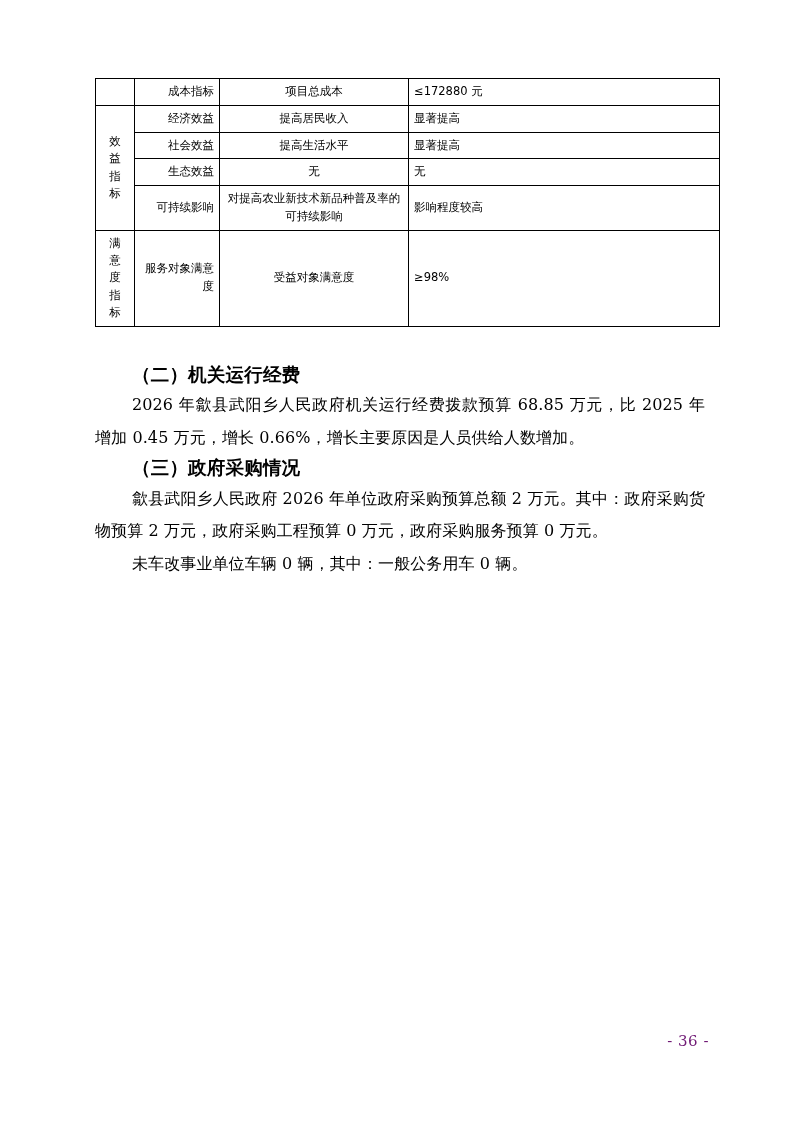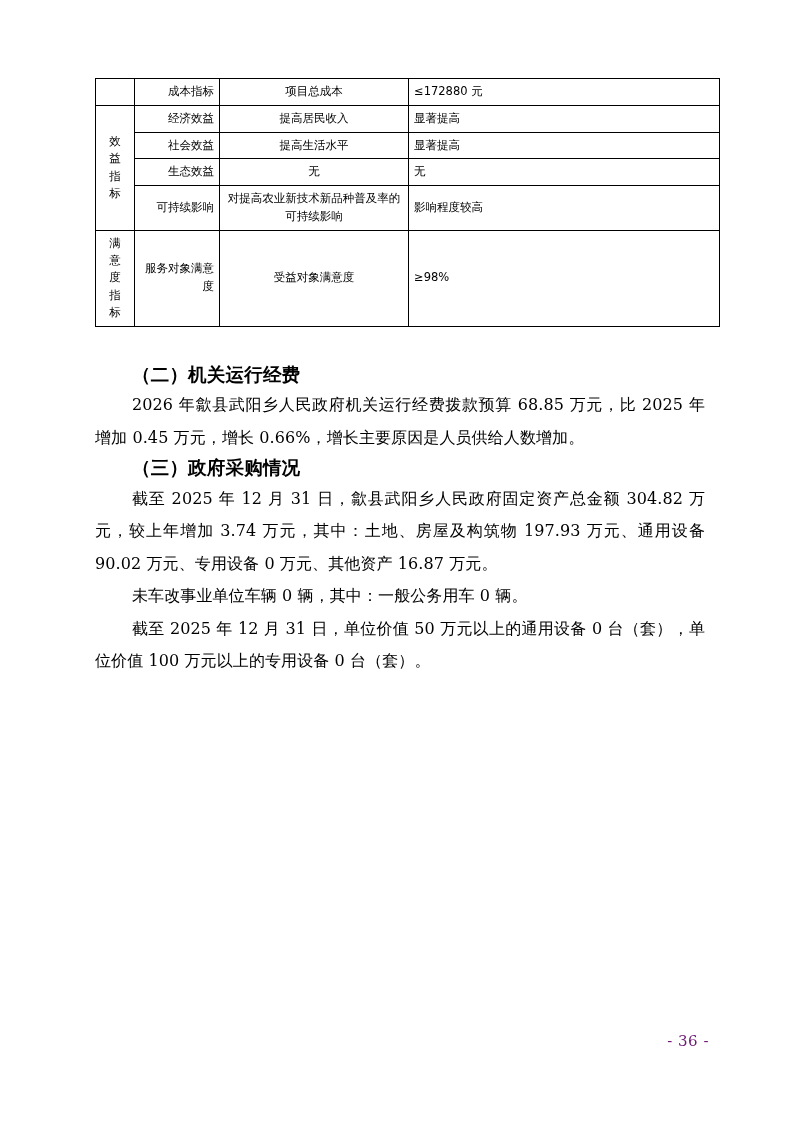--- a/index.html
+++ b/index.html
@@ -154,22 +154,21 @@
         </tr>
       </tbody>
     </table>
 
     <div class="spacer-1"></div>
 
     <h2 class="sec-head">（二）机关运行经费</h2>
     <p class="para">2026 年歙县武阳乡人民政府机关运行经费拨款预算 68.85 万元，比 2025 年增加 0.45 万元，增长 0.66%，增长主要原因是人员供给人数增加。</p>
 
     <h2 class="sec-head">（三）政府采购情况</h2>
+    <p class="para">歙县武阳乡人民政府 2026 年单位政府采购预算总额 2 万元。其中：政府采购货物预算 2 万元，政府采购工程预算 0 万元，政府采购服务预算 0 万元。</p>
 
-    <p class="para">截至 2025 年 12 月 31 日，歙县武阳乡人民政府固定资产总金额 304.82 万元，较上年增加 3.74 万元，其中：土地、房屋及构筑物 197.93 万元、通用设备 90.02 万元、专用设备 0 万元、其他资产 16.87 万元。</p>
     <p class="para">未车改事业单位车辆 0 辆，其中：一般公务用车 0 辆。</p>
-    <p class="para">截至 2025 年 12 月 31 日，单位价值 50 万元以上的通用设备 0 台（套），单位价值 100 万元以上的专用设备 0 台（套）。</p>
 
   </div>
 
   <div class="page-number">- 36 -</div>
 
 </div>
 
 </body></html>

